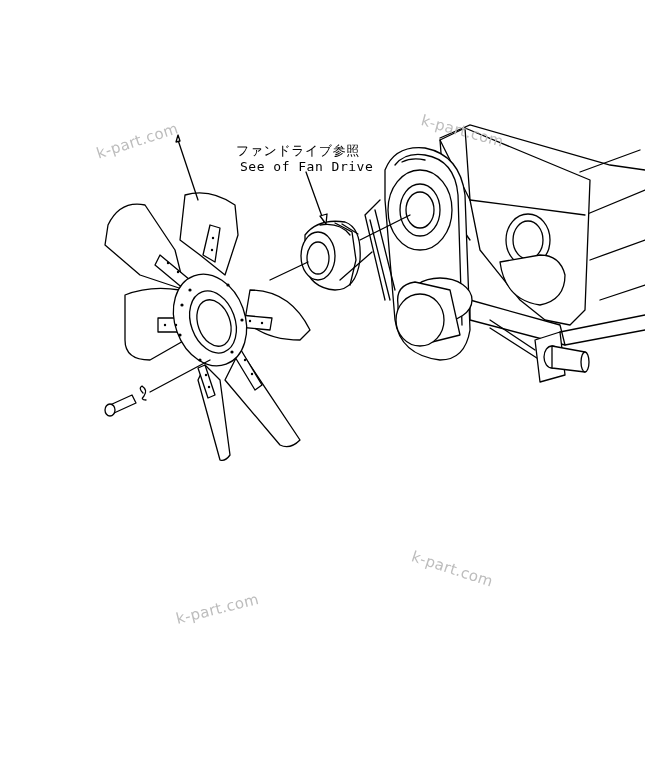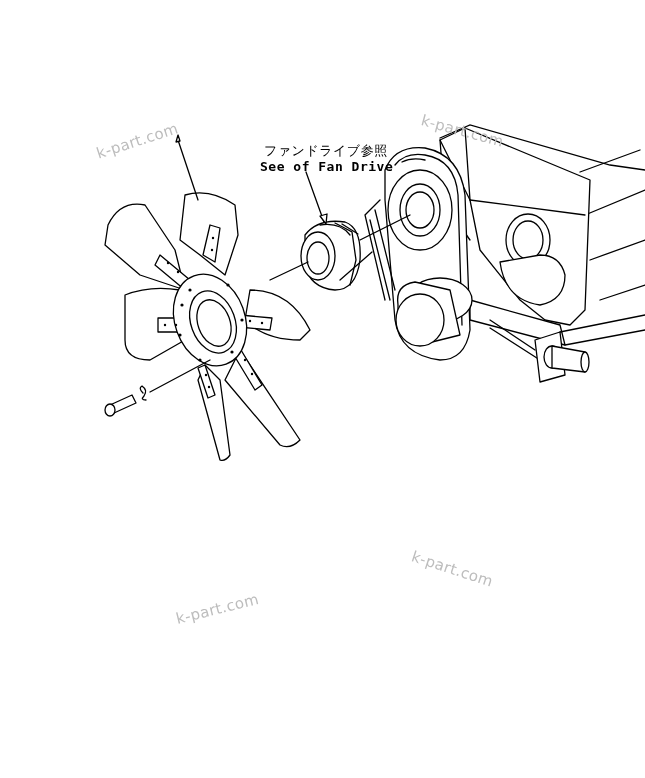--- a/index.html
+++ b/index.html
@@ -1,18 +1,18 @@
 <!DOCTYPE html>
 <html><head>
 <meta charset="utf-8">
 <style>
   html,body{margin:0;padding:0;background:#fff;}
   body{width:645px;height:778px;position:relative;overflow:hidden;font-family:"DejaVu Sans",sans-serif;}
   #canvas{position:absolute;left:0;top:0;width:645px;height:778px;}
-  .label{position:absolute;color:#000;font-family:"DejaVu Sans Mono",monospace;font-size:13px;line-height:15px;white-space:nowrap;letter-spacing:0.5px;margin-left:28px;}
+  .label{position:absolute;color:#000;font-family:"DejaVu Sans Mono",monospace;font-size:13px;line-height:15px;white-space:nowrap;letter-spacing:0.5px;}
   .wm{position:absolute;color:#bdbdbd;font-family:"DejaVu Sans",sans-serif;font-size:15px;white-space:nowrap;letter-spacing:0.3px;}
   svg .ln{stroke:#000;fill:#fff;stroke-width:1.3;stroke-linejoin:round;stroke-linecap:round;}
   svg .lnn{stroke:#000;fill:none;stroke-width:1.3;stroke-linecap:round;}
   svg .dot{fill:#000;}
 </style>
 </head>
 <body>
 
 <div id="canvas">
 <svg width="645" height="778" viewBox="0 0 645 778">
@@ -128,20 +128,20 @@
   </g>
 
   <path class="lnn" d="M178 140 L198 200"></path>
   <path class="ln" d="M176 142 L180 141 L178 135 Z"></path>
   <path class="lnn" d="M306 172 L324 222"></path>
   <path class="ln" d="M320 216 L326 224 L327 214 Z"></path>
 </svg>
 
 
 <div class="label" style="left:236px;top:143px;">ファンドライブ参照</div>
-<div class="label" style="left:232px;top:159px;font-weight:bold;">See of Fan Drive</div>
+<div class="label" style="left:240px;top:159px;">See of Fan Drive</div>
 
 
 <div class="wm" style="left:95px;top:132px;transform:rotate(-18deg);">k-part.com</div>
 <div class="wm" style="left:420px;top:122px;transform:rotate(15deg);">k-part.com</div>
 <div class="wm" style="left:410px;top:560px;transform:rotate(18deg);">k-part.com</div>
 <div class="wm" style="left:175px;top:600px;transform:rotate(-14deg);">k-part.com</div>
 </div>
 
 </body></html>

